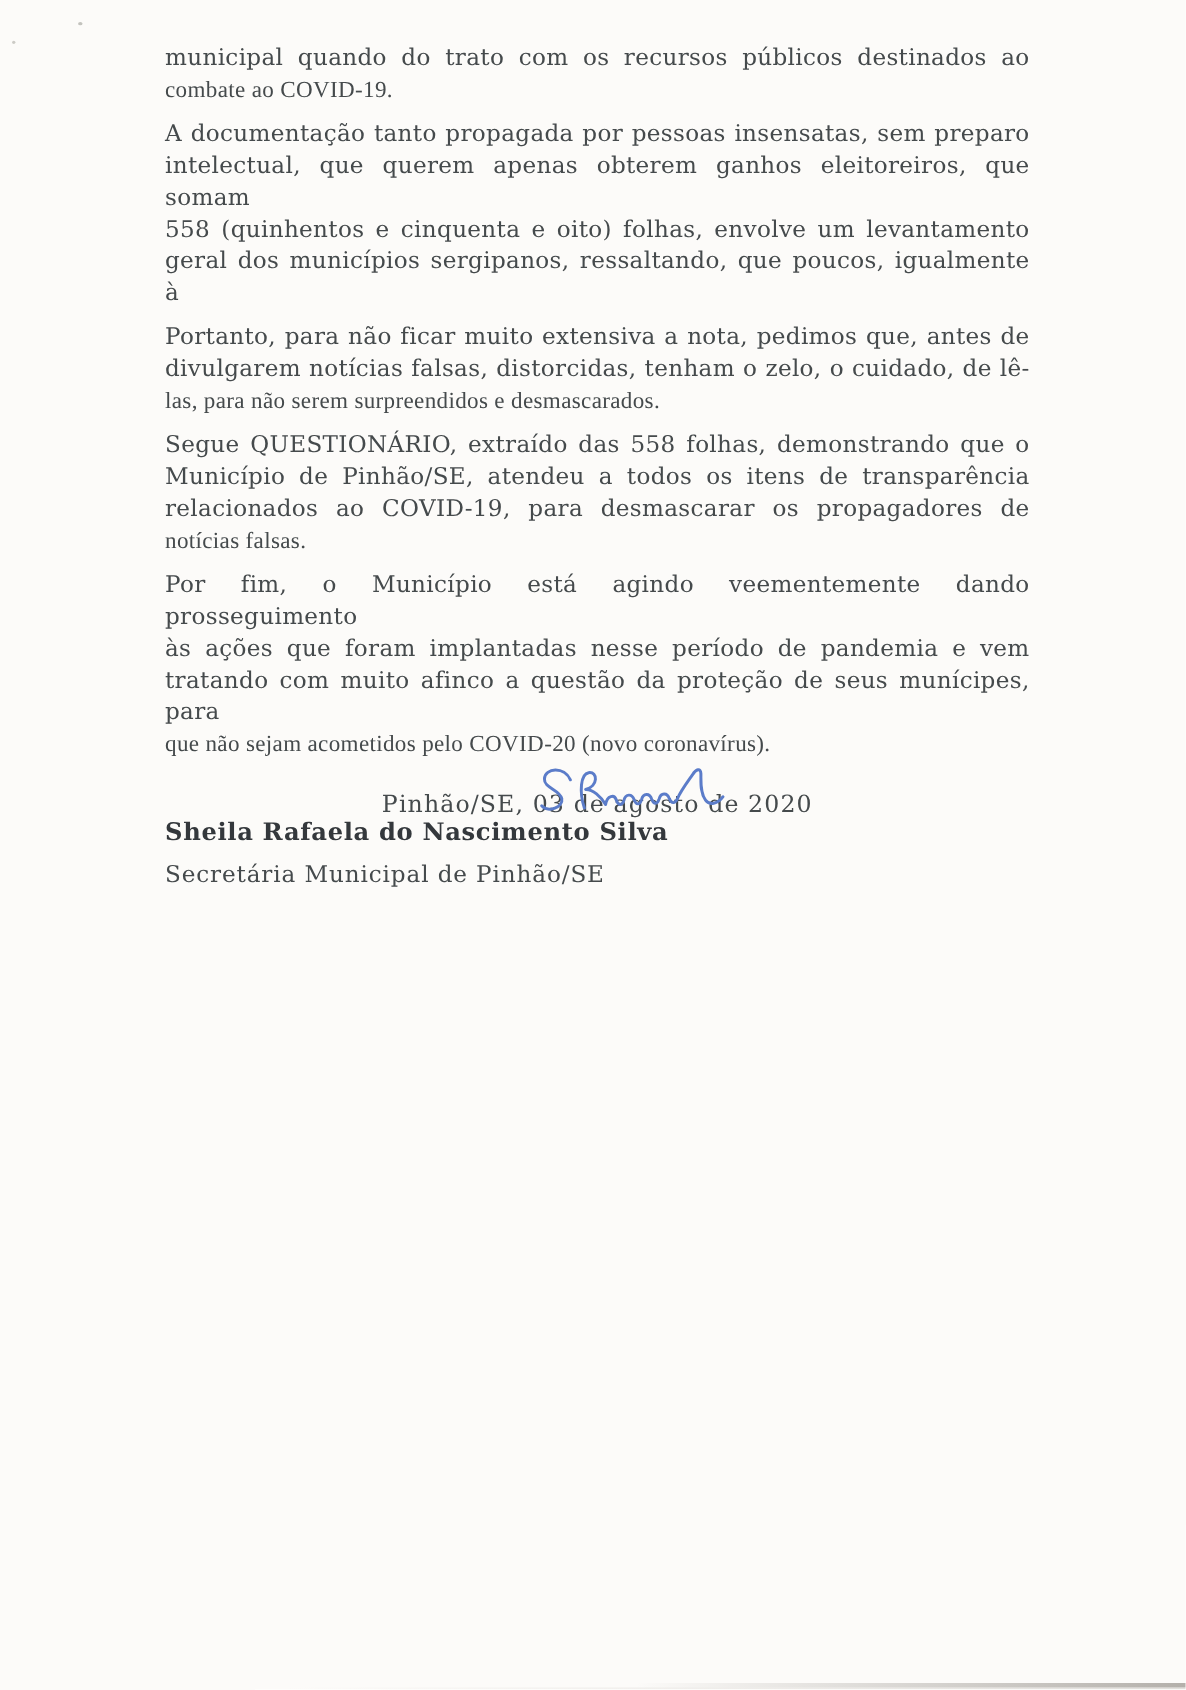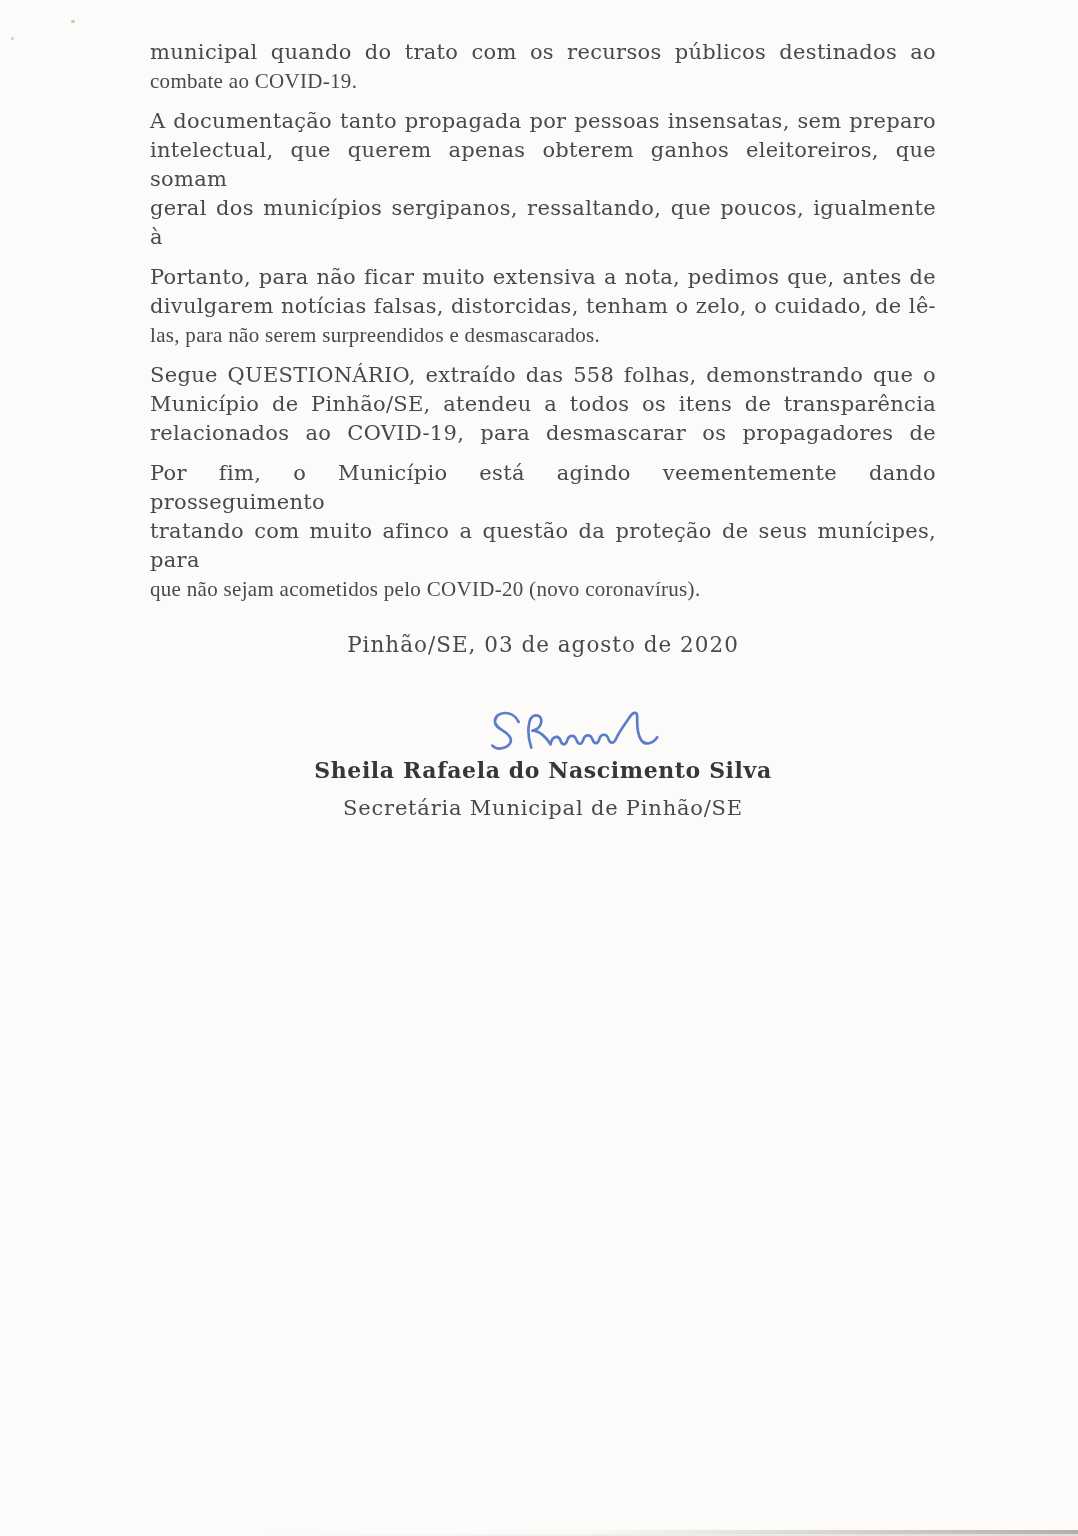--- a/index.html
+++ b/index.html
@@ -38,22 +38,21 @@
     font-family: Liberation Serif, serif;
   }
   .date-line {
     margin-top: 28px;
     text-align: center;
     font-size: 21.5px;
     letter-spacing: 1px;
   }
   .signature-block {
     position: relative;
-    margin-top: 100px;
-    text-align: center;
+    text-align: left;
   }
   .signature-svg {
     position: absolute;
     top: -54px;
     left: 50%;
     margin-left: -58px;
     width: 186px;
     height: 64px;
     color: var(--sig, #5b7cc9);
     transform: rotate(-2deg);
@@ -106,34 +105,37 @@
   <div class="content">
 
     <div>
         <div class="para">
           <div class="line">municipal quando do trato com os recursos públicos destinados ao</div>
           <div class="line last">combate ao COVID-19.</div>
         </div>
         <div class="para">
           <div class="line">A documentação tanto propagada por pessoas insensatas, sem preparo</div>
           <div class="line">intelectual, que querem apenas obterem ganhos eleitoreiros, que somam</div>
+          <div class="line">558 (quinhentos e cinquenta e oito) folhas, envolve um levantamento</div>
           <div class="line">geral dos municípios sergipanos, ressaltando, que poucos, igualmente à</div>
         </div>
         <div class="para">
           <div class="line">Portanto, para não ficar muito extensiva a nota, pedimos que, antes de</div>
           <div class="line">divulgarem notícias falsas, distorcidas, tenham o zelo, o cuidado, de lê-</div>
           <div class="line last">las, para não serem surpreendidos e desmascarados.</div>
         </div>
         <div class="para">
           <div class="line">Segue QUESTIONÁRIO, extraído das 558 folhas, demonstrando que o</div>
           <div class="line">Município de Pinhão/SE, atendeu a todos os itens de transparência</div>
           <div class="line">relacionados ao COVID-19, para desmascarar os propagadores de</div>
+          <div class="line last">notícias falsas.</div>
         </div>
         <div class="para">
           <div class="line">Por fim, o Município está agindo veementemente dando prosseguimento</div>
+          <div class="line">às ações que foram implantadas nesse período de pandemia e vem</div>
           <div class="line">tratando com muito afinco a questão da proteção de seus munícipes, para</div>
           <div class="line last">que não sejam acometidos pelo COVID-20 (novo coronavírus).</div>
         </div>
       </div>
 
     <div class="date-line">Pinhão/SE, 03 de agosto de 2020</div>
 
     <div class="signature-block">
       <svg class="signature-svg" viewBox="0 0 220 76" fill="none" xmlns="http://www.w3.org/2000/svg">
         <path d="M 40 20 C 34 5 13 6 12 18 C 11 28 28 30 30 40 C 31.5 49 15 55 8 47

